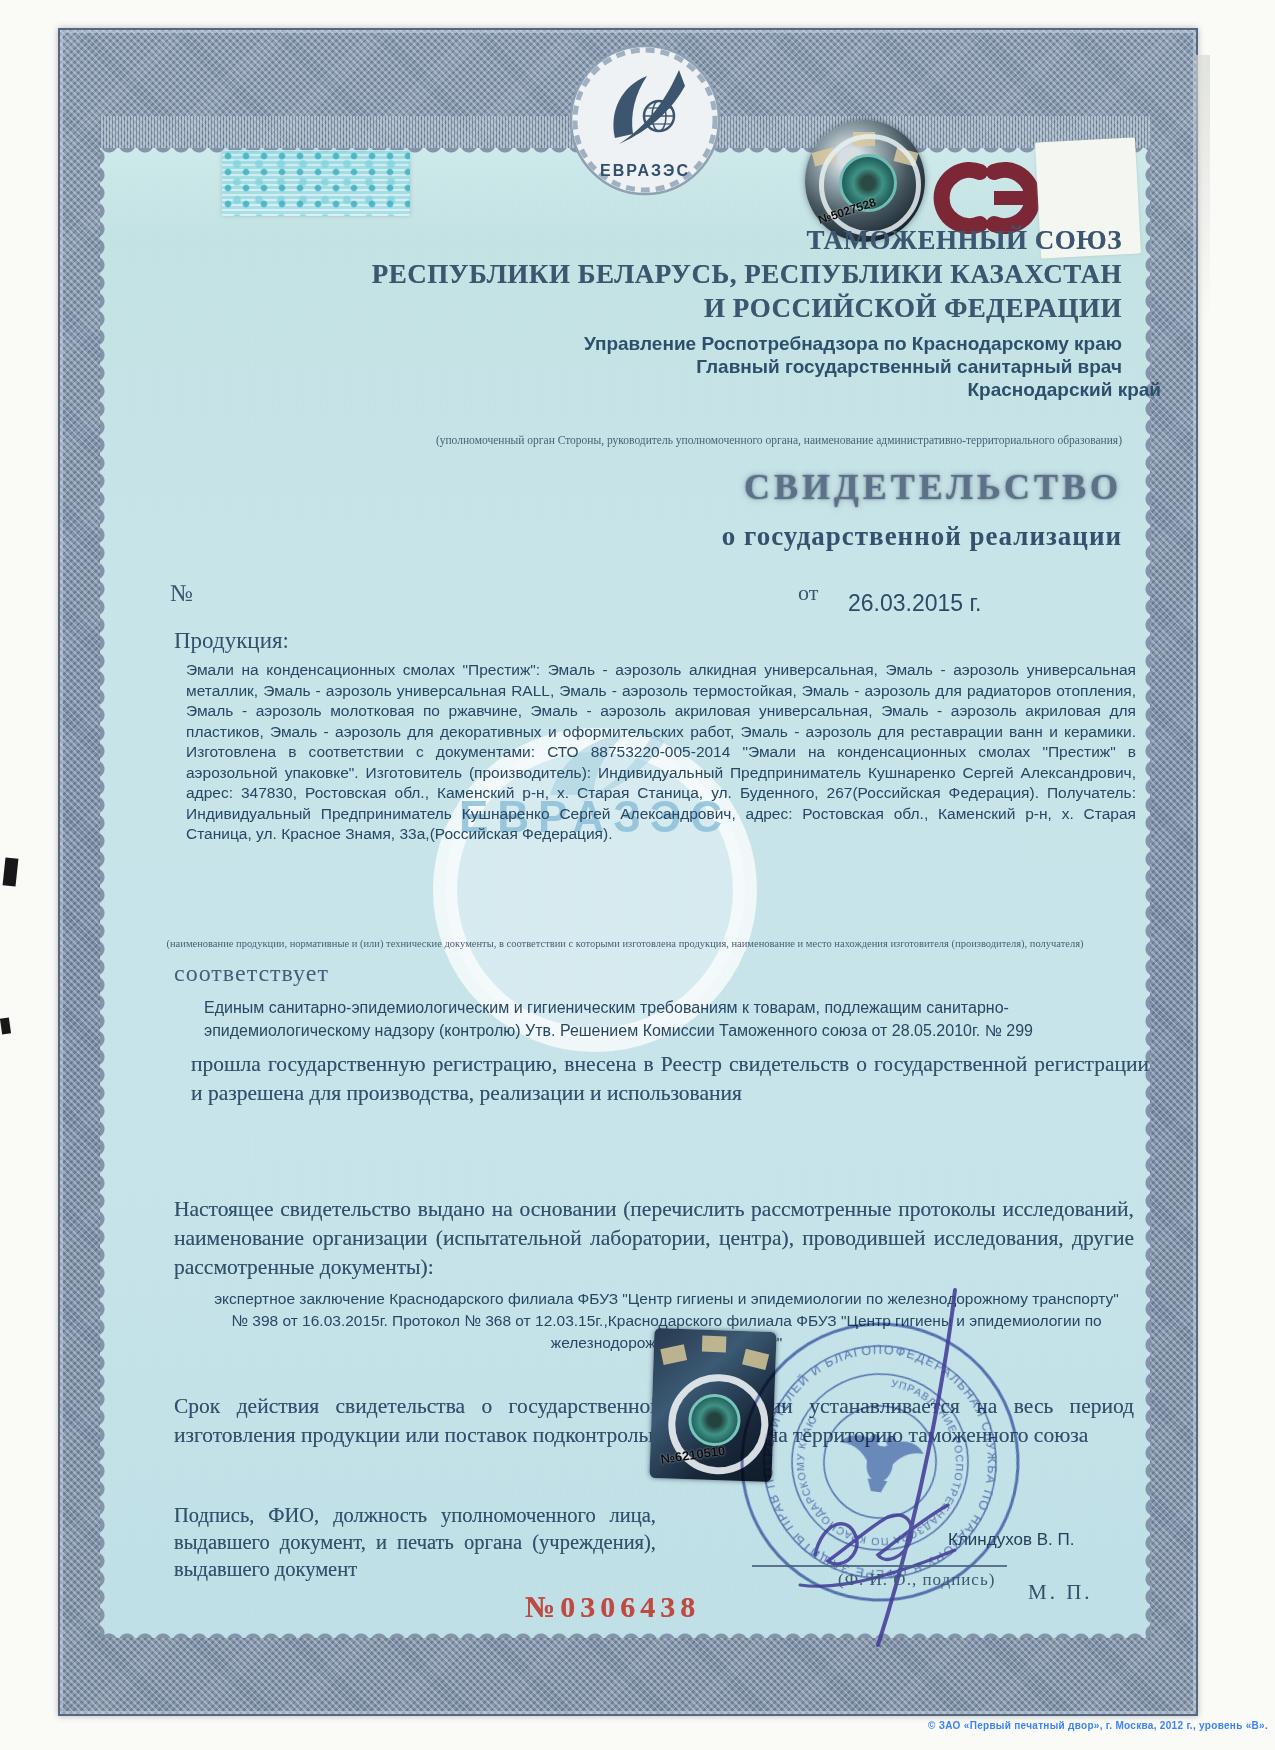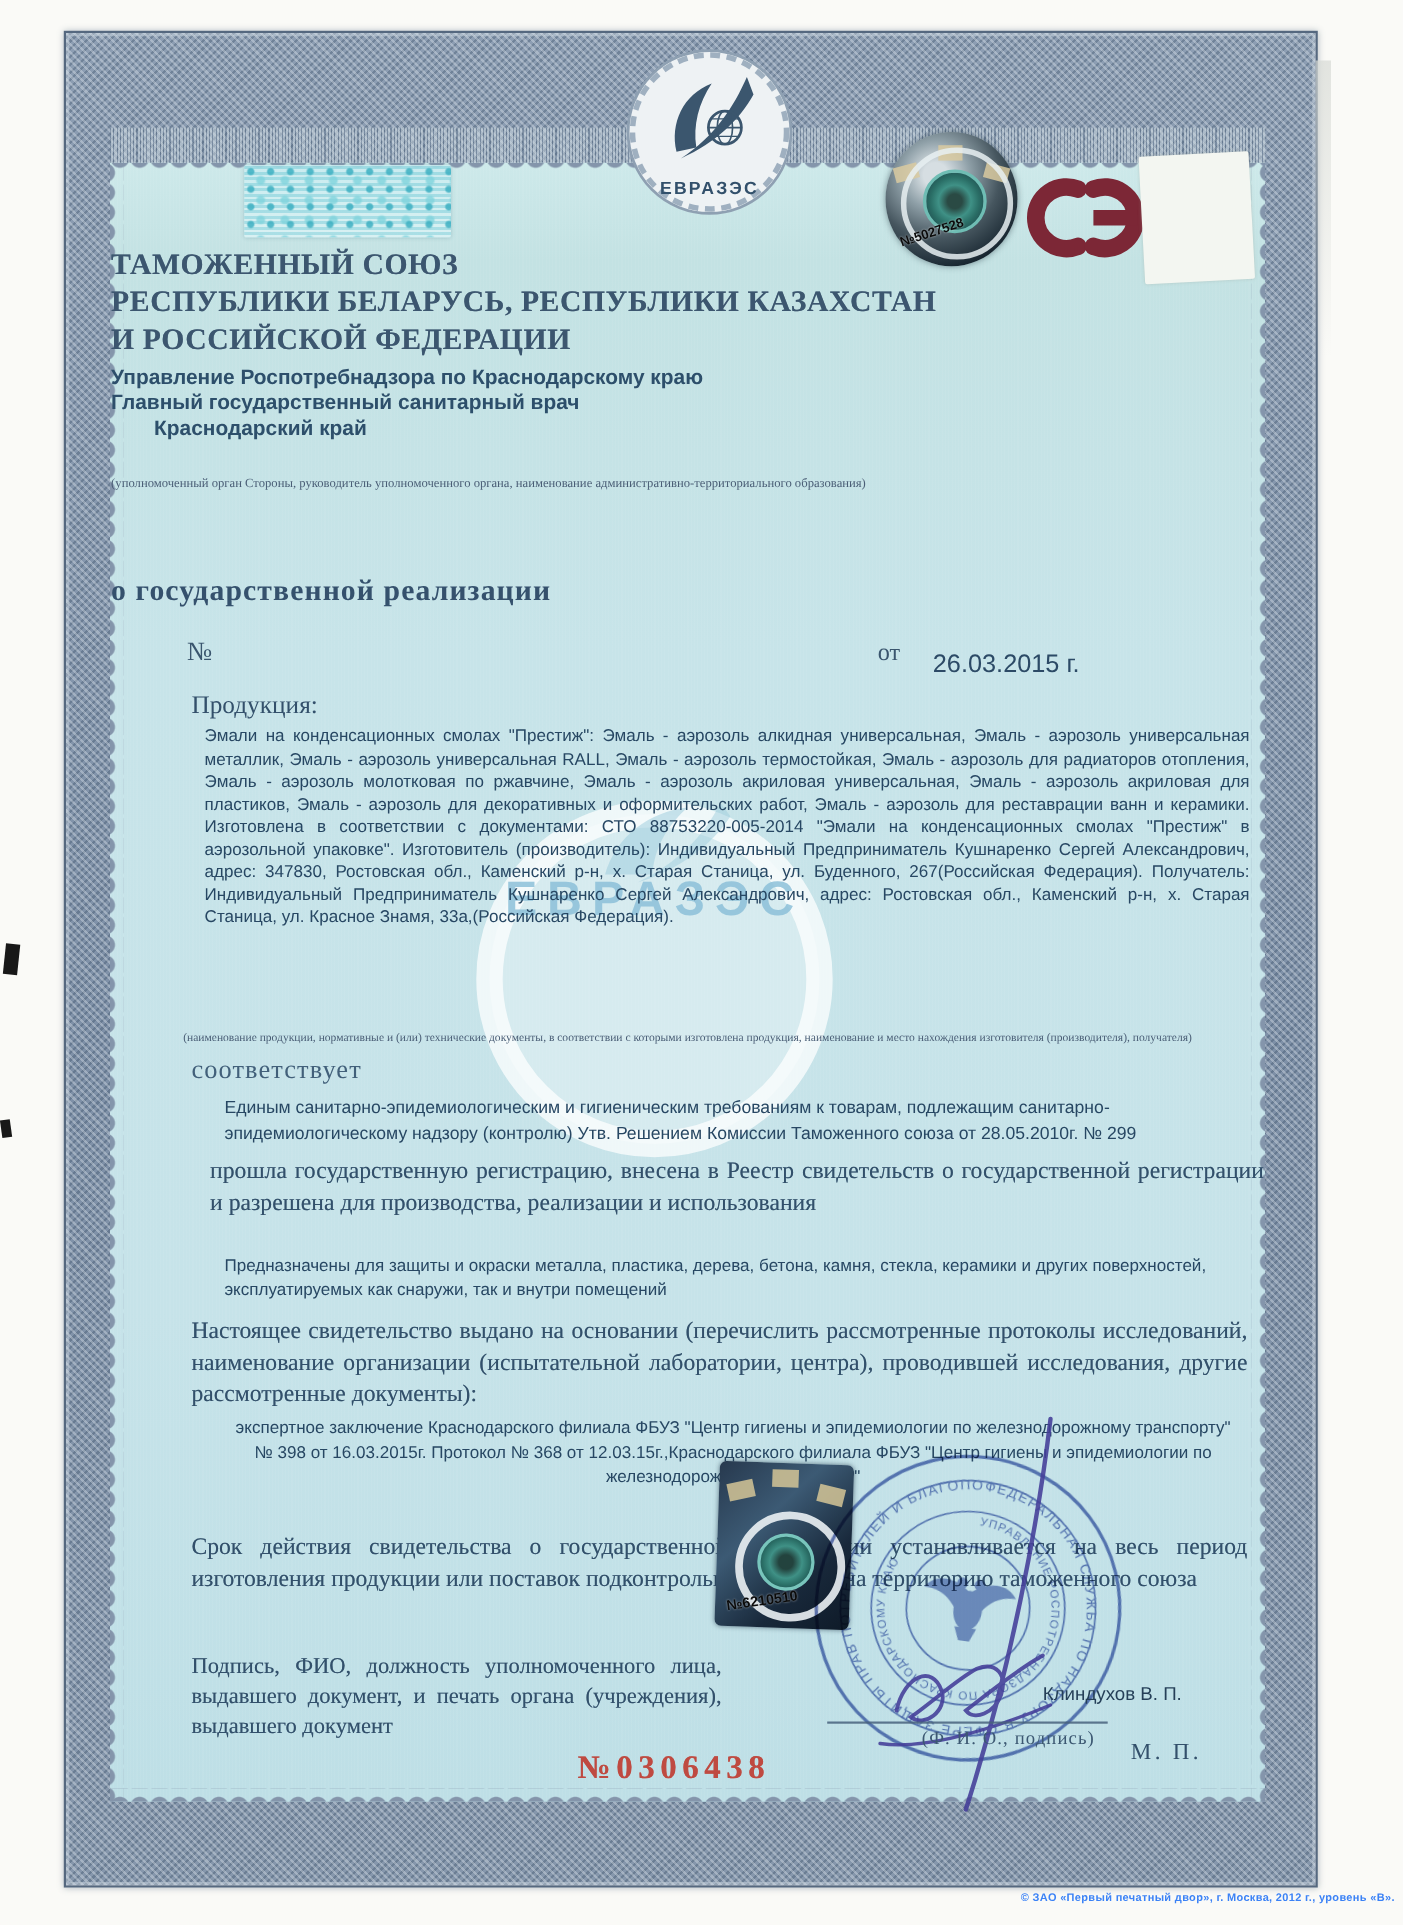--- a/index.html
+++ b/index.html
@@ -60,21 +60,21 @@
   .smudge-right{position:absolute;left:1196px;top:55px;width:14px;height:270px;opacity:.7;
     background:linear-gradient(180deg,#d7dad5,rgba(215,218,213,0));}
   .speck{position:absolute;background:#181818;}
   
   .badge{position:absolute;left:567px;top:42px;width:156px;height:156px;}
   .se-logo{position:absolute;left:928px;top:150px;width:120px;height:100px;}
   
   .t{position:absolute;color:#2c4a66;}
   .ser{font-family:"Liberation Serif",serif;}
   .san{font-family:"Liberation Sans",sans-serif;}
-  .center-col{left:101px;width:1050px;text-align:left;}
+  .center-col{left:72px;width:1050px;text-align:right;}
   .hdr{font-weight:bold;font-size:27px;color:#3c566f;letter-spacing:.5px;text-shadow:0 0 .5px rgba(60,86,111,.6);}
   .sub{font-size:19px;color:#2d4f6b;font-weight:bold;}
   .cap{font-size:11.5px;color:#4a5e76;}
   .title{font-weight:bold;font-size:36px;color:#5d7288;letter-spacing:4px;
      text-shadow:0 0 2px rgba(70,90,110,.8),0 0 6px rgba(90,110,130,.5);}
   .subtitle{font-weight:bold;font-size:27px;color:#35516d;letter-spacing:1px;}
   .para-ser{font-size:21.5px;line-height:29px;color:#32506b;text-align:justify;text-shadow:0 0 .5px rgba(50,80,107,.55);}
   .para-san{font-size:15.5px;line-height:20.5px;color:#274763;}
   .wm{position:absolute;left:400px;top:700px;width:400px;height:380px;pointer-events:none;}
   .footer{font-family:"Liberation Sans",sans-serif;font-weight:bold;font-size:10px;color:#3b82f6;letter-spacing:.3px;}
@@ -150,36 +150,36 @@
   <div class="t ser center-col hdr" style="top:225px;">ТАМОЖЕННЫЙ СОЮЗ</div>
   <div class="t ser center-col hdr" style="top:259px;">РЕСПУБЛИКИ БЕЛАРУСЬ, РЕСПУБЛИКИ КАЗАХСТАН</div>
   <div class="t ser center-col hdr" style="top:293px;">И РОССИЙСКОЙ ФЕДЕРАЦИИ</div>
 
   <div class="t san center-col sub" style="top:333px;">Управление Роспотребнадзора по Краснодарскому краю</div>
   <div class="t san center-col sub" style="top:356px;">Главный государственный санитарный врач</div>
   <div class="t san center-col sub" style="top:379px;padding-left:39px;">Краснодарский край</div>
 
   <div class="t ser center-col cap" style="top:434px;">(уполномоченный орган Стороны, руководитель уполномоченного органа, наименование административно-территориального образования)</div>
 
+  <div class="t ser center-col title" style="top:466px;">СВИДЕТЕЛЬСТВО</div>
   <div class="t ser center-col subtitle" style="top:521px;">о государственной реализации</div>
 
   <div class="t ser" style="left:170px;top:580px;font-size:24px;color:#3a556e;">№</div>
   <div class="t ser" style="left:798px;top:580px;font-size:22px;color:#3a556e;">от</div>
   <div class="t san" style="left:848px;top:590px;font-size:23px;">26.03.2015 г.</div>
 
   <div class="t ser" style="left:174px;top:628px;font-size:23px;color:#33506b;">Продукция:</div>
   <div class="t san para-san" style="left:186px;top:660px;width:950px;text-align:justify;">Эмали на конденсационных смолах "Престиж": Эмаль - аэрозоль алкидная универсальная, Эмаль - аэрозоль универсальная металлик, Эмаль - аэрозоль универсальная RALL, Эмаль - аэрозоль термостойкая, Эмаль - аэрозоль для радиаторов отопления, Эмаль - аэрозоль молотковая по ржавчине, Эмаль - аэрозоль акриловая универсальная, Эмаль - аэрозоль акриловая для пластиков, Эмаль - аэрозоль для декоративных и оформительских работ, Эмаль - аэрозоль для реставрации ванн и керамики. Изготовлена в соответствии с документами: СТО 88753220-005-2014 "Эмали на конденсационных смолах "Престиж" в аэрозольной упаковке". Изготовитель (производитель): Индивидуальный Предприниматель Кушнаренко Сергей Александрович, адрес: 347830, Ростовская обл., Каменский р-н, х. Старая Станица, ул. Буденного, 267(Российская Федерация).  Получатель: Индивидуальный Предприниматель Кушнаренко Сергей Александрович, адрес: Ростовская обл., Каменский р-н, х. Старая Станица, ул. Красное Знамя, 33а,(Российская Федерация).</div>
 
   <div class="t ser cap" style="left:120px;top:938px;width:1010px;text-align:center;font-size:10.5px;">(наименование продукции, нормативные и (или) технические документы, в соответствии с которыми изготовлена продукция, наименование и место нахождения изготовителя (производителя), получателя)</div>
 
   <div class="t ser" style="left:174px;top:960px;font-size:24px;color:#42607a;letter-spacing:1px;">соответствует</div>
   <div class="t san para-san" style="left:204px;top:996px;width:928px;font-size:16px;line-height:23px;">Единым санитарно-эпидемиологическим и гигиеническим требованиям к товарам, подлежащим санитарно-эпидемиологическому надзору (контролю) Утв. Решением Комиссии Таможенного союза от 28.05.2010г. № 299</div>
 
   <div class="t ser para-ser" style="left:174px;top:1050px;width:958px;margin-left:17px;">прошла государственную регистрацию, внесена в Реестр свидетельств о государственной регистрации и разрешена для производства, реализации и использования</div>
-  <div class="t san para-san" style="left:204px;top:1140px;width:925px;font-size:15.5px;line-height:22px;">Предназначены для защиты и окраски металла, пластика, дерева, бетона, камня, стекла, керамики и других поверхностей, эксплуатируемых как снаружи, так и внутри помещений</div>
 
   <div class="t ser para-ser" style="left:174px;top:1195px;width:960px;">Настоящее свидетельство выдано на основании (перечислить рассмотренные протоколы исследований, наименование организации (испытательной лаборатории, центра), проводившей исследования, другие рассмотренные документы):</div>
   <div class="t san para-san" style="left:204px;top:1288px;width:925px;font-size:15.5px;line-height:22px;text-align:center;">экспертное заключение Краснодарского филиала ФБУЗ "Центр гигиены и эпидемиологии по железнодорожному транспорту" № 398 от 16.03.2015г. Протокол № 368 от 12.03.15г.,Краснодарского филиала ФБУЗ "Центр гигиены и эпидемиологии по железнодорожному транспорту"</div>
 
   <div class="t ser para-ser" style="left:174px;top:1392px;width:960px;">Срок действия свидетельства о государственной регистрации устанавливается на весь период изготовления продукции или поставок подконтрольных товаров на территорию таможенного союза</div>
 
   <div class="t ser para-ser" style="left:174px;top:1502px;width:482px;font-size:20.5px;line-height:27px;">Подпись, ФИО, должность уполномоченного лица, выдавшего документ, и печать органа (учреждения), выдавшего документ</div>
 
   <div class="holo-bottom">
     <div class="blk" style="left:8px;top:18px;transform:rotate(-14deg);"></div>

